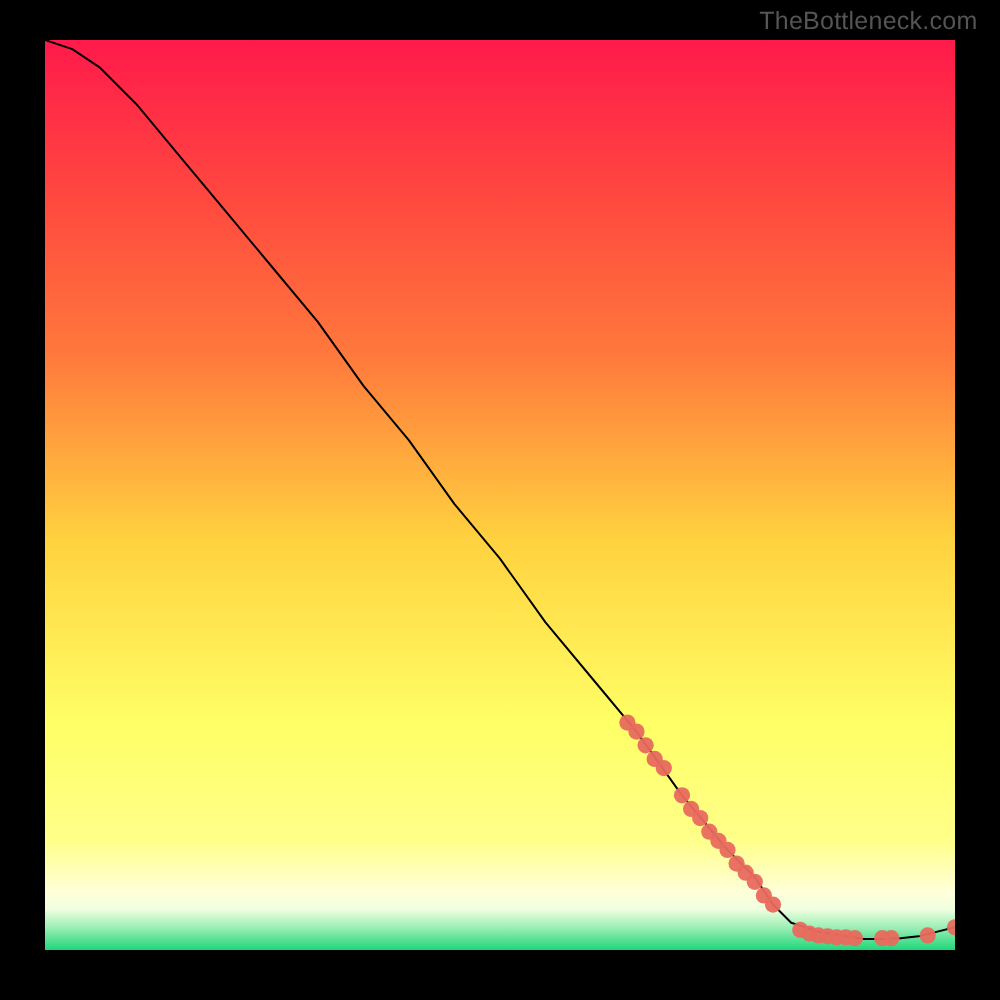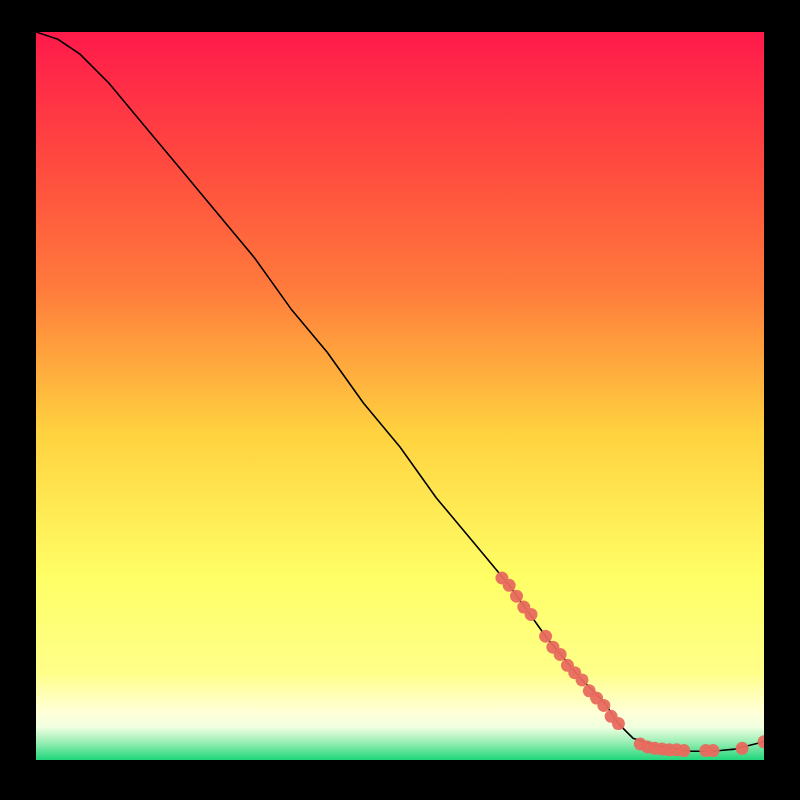--- a/index.html
+++ b/index.html
@@ -32,20 +32,21 @@
     top: 32px;
     width: 728px;
     height: 728px;
   }
   svg { display: block; }
 </style>
 </head>
 <body>
 
 <div class="frame">
+  <div class="watermark">TheBottleneck.com</div>
   <div class="plot">
     <svg id="chart-svg" width="728" height="728" viewBox="0 0 728 728">
         <defs>
           <linearGradient id="bg-grad" x1="0" y1="0" x2="0" y2="1">
             <stop offset="0%" stop-color="#ff1a4b"></stop>
             <stop offset="18%" stop-color="#ff4a3f"></stop>
             <stop offset="35%" stop-color="#ff7a3c"></stop>
             <stop offset="55.00000000000001%" stop-color="#ffd23f"></stop>
             <stop offset="75%" stop-color="#ffff66"></stop>
             <stop offset="88%" stop-color="#ffff8a"></stop>

